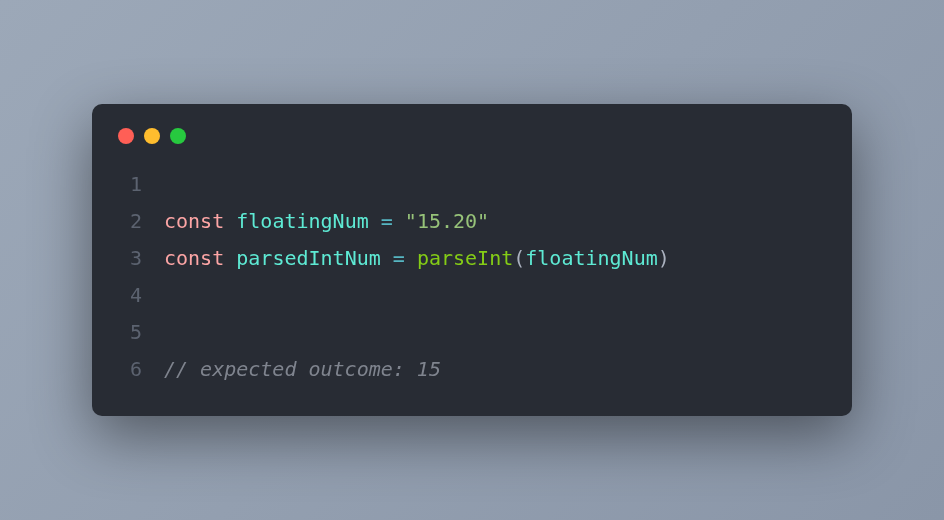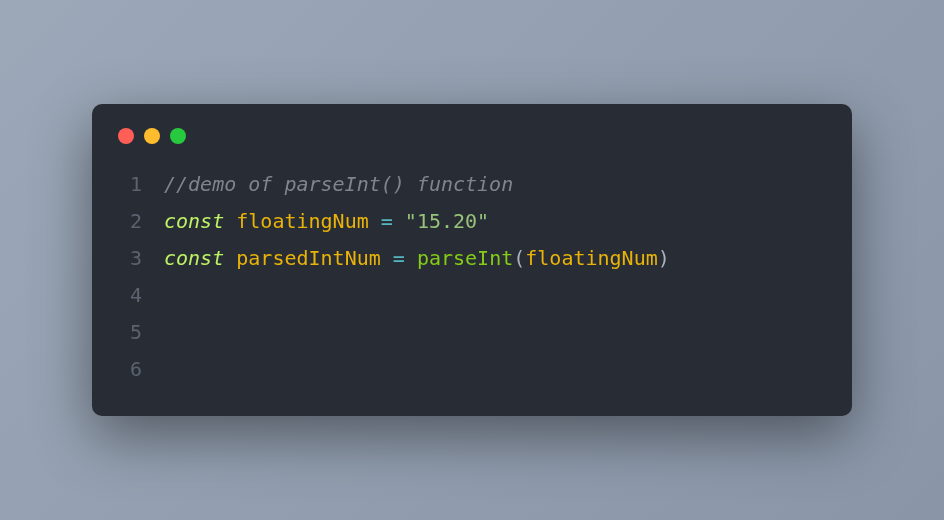--- a/index.html
+++ b/index.html
@@ -45,37 +45,37 @@
     .line-number {
       color: #5c6370;
       width: 32px;
       text-align: right;
       margin-right: 22px;
       user-select: none;
       flex-shrink: 0;
     }
     .line-content { flex: 1; }
     .tok-comment { color: #7f848e; font-style: italic; }
-    .tok-keyword { color: #bef264; font-style: italic; }
-    .tok-default { color: #eab308; }
+    .tok-keyword { color: #fca5a5; }
+    .tok-default { color: #5eead4; }
     .tok-operator { color: #56b6c2; }
     .tok-string { color: #97c379; }
     .tok-func { color: #84cc16; }
     .tok-punct { color: #abb2bf; }
   </style>
 </head>
 <body>
 
 <div class="editor-window">
   <div class="traffic-lights">
     <div class="traffic-light red"></div>
     <div class="traffic-light yellow"></div>
     <div class="traffic-light green"></div>
   </div>
   <div class="code-area" id="code-area">
-      <div class="code-line"><span class="line-number">1</span><span class="line-content"><span class="tok-comment">//demo of parseInt() function</span></span></div>
+      <div class="code-line"><span class="line-number">1</span></div>
       <div class="code-line"><span class="line-number">2</span><span class="line-content"><span class="tok-keyword">const</span><span class="tok-default"> floatingNum </span><span class="tok-operator">=</span><span class="tok-default"> </span><span class="tok-string">"15.20"</span></span></div>
       <div class="code-line"><span class="line-number">3</span><span class="line-content"><span class="tok-keyword">const</span><span class="tok-default"> parsedIntNum </span><span class="tok-operator">=</span><span class="tok-default"> </span><span class="tok-func">parseInt</span><span class="tok-punct">(</span><span class="tok-default">floatingNum</span><span class="tok-punct">)</span></span></div>
       <div class="code-line"><span class="line-number">4</span><span class="line-content"><span class="tok-default"></span></span></div>
       <div class="code-line"><span class="line-number">5</span></div>
-      <div class="code-line"><span class="line-number">6</span></div>
+      <div class="code-line"><span class="line-number">6</span><span class="line-content"><span class="tok-comment">// expected outcome: 15</span></span></div>
     </div>
 </div>
 
 </body></html>

